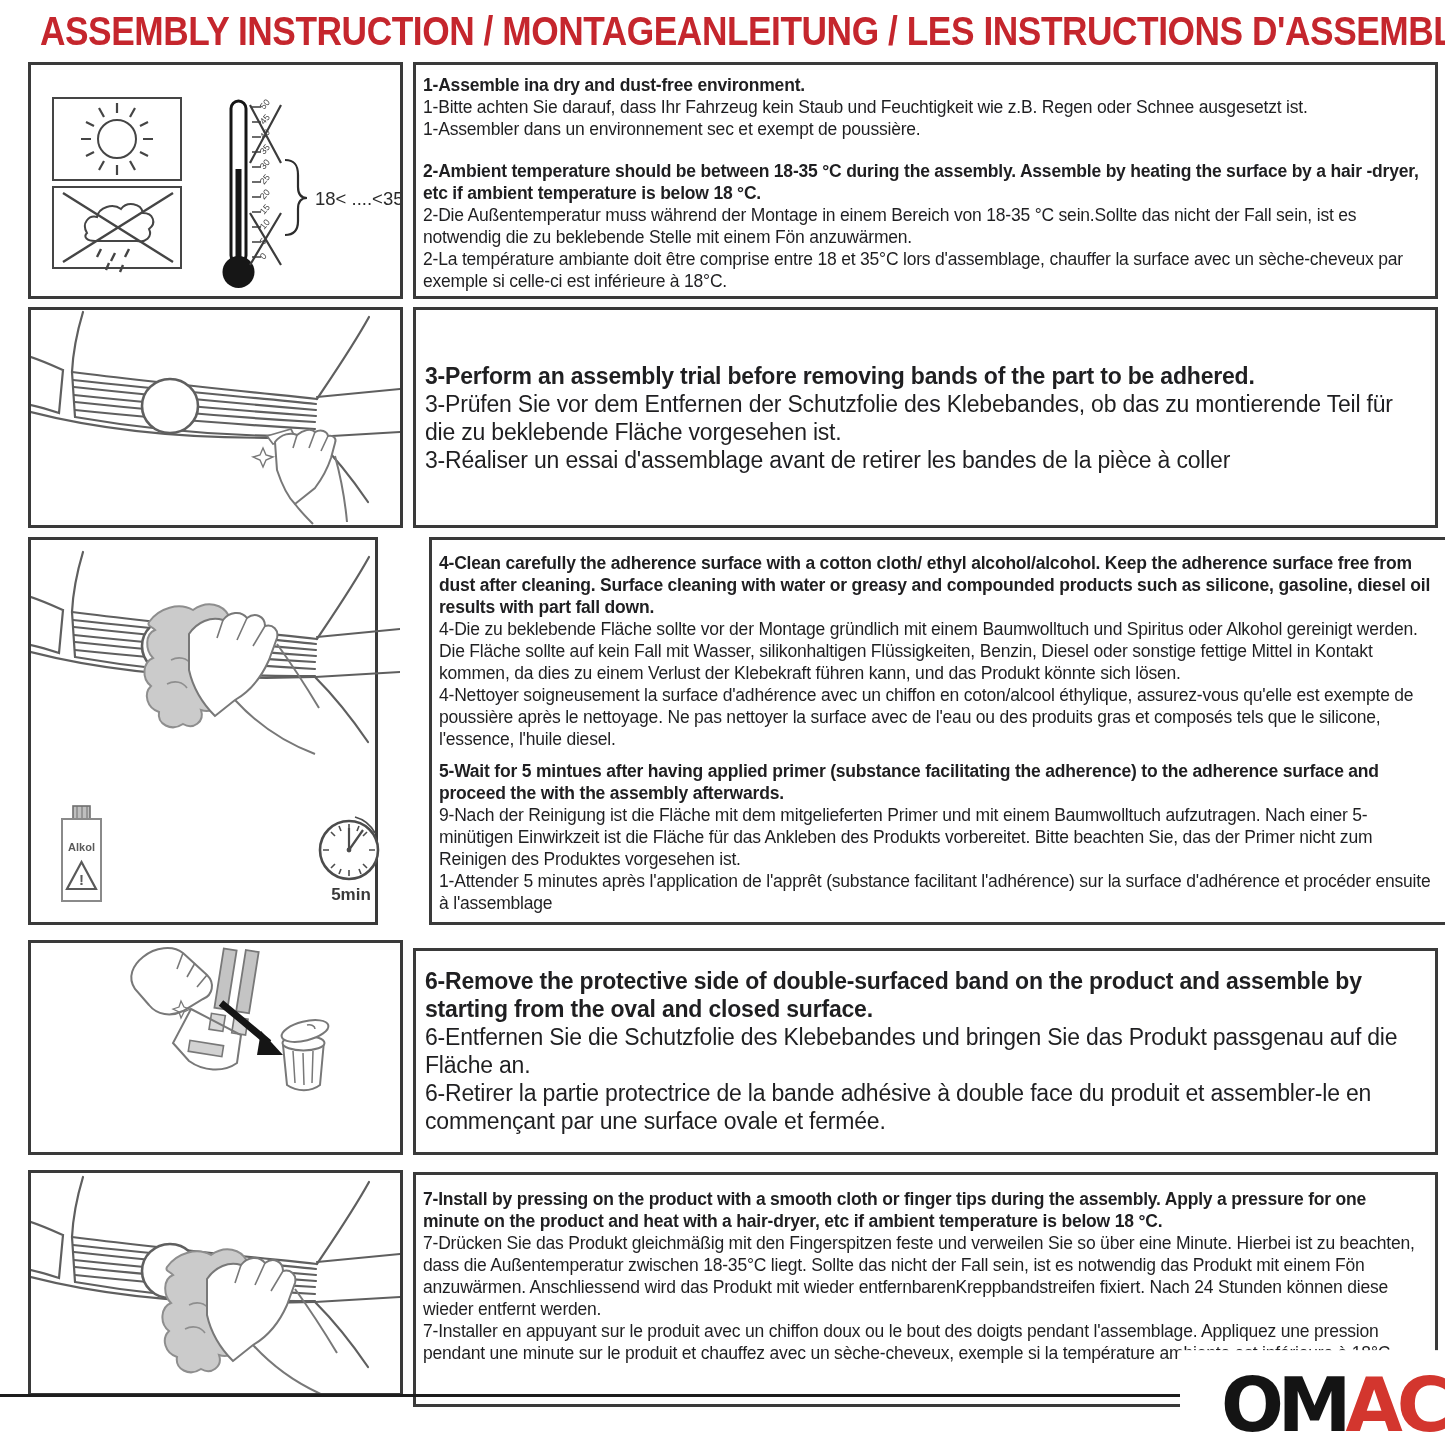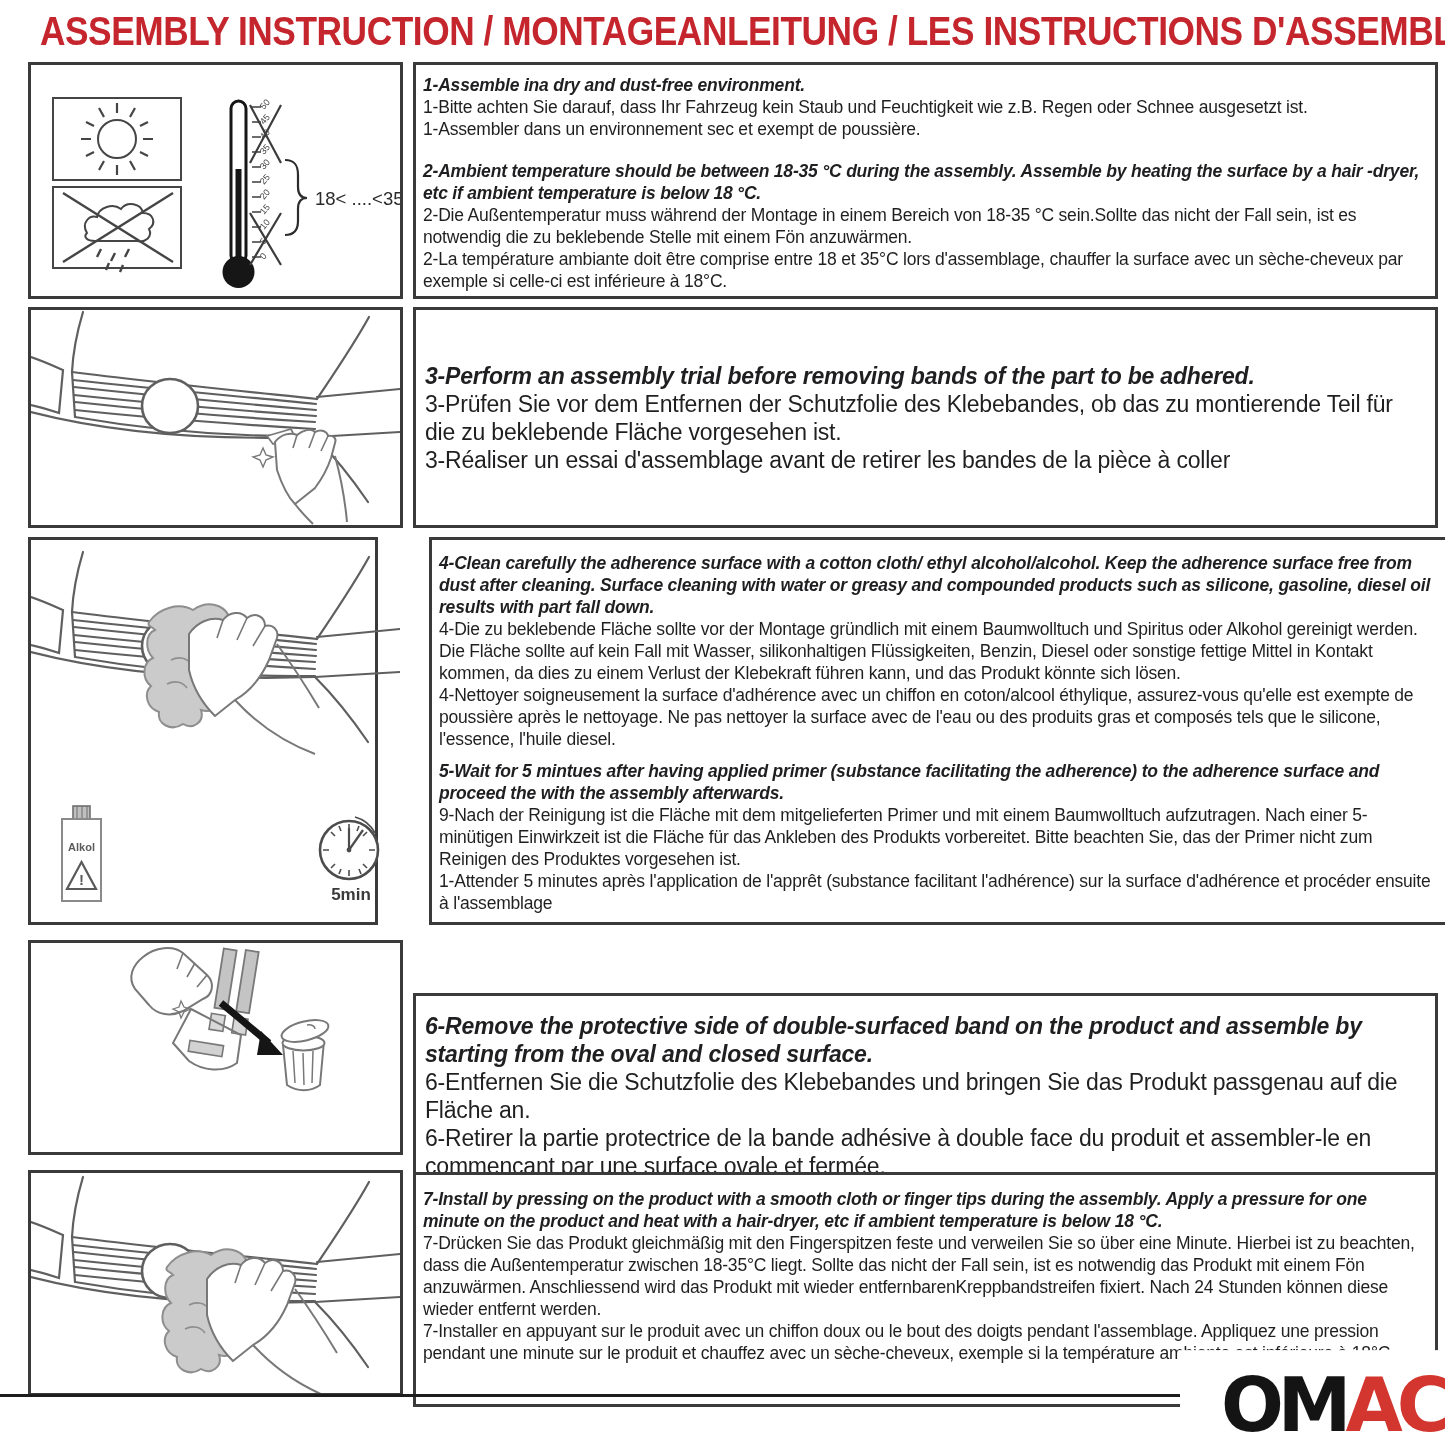--- a/index.html
+++ b/index.html
@@ -5,28 +5,28 @@
   html,body{margin:0;padding:0;background:#ffffff;}
   #page{position:relative;width:1445px;height:1445px;background:#fff;overflow:hidden;
         font-family:"Liberation Sans",sans-serif;color:#1f1f21;}
   .title{position:absolute;left:40px;top:8px;font-size:41px;font-weight:bold;color:#c5262d;
          white-space:nowrap;letter-spacing:-.5px;transform:scaleX(.86);transform-origin:left center;}
   .box{position:absolute;border:3px solid #3a3a3a;background:#fff;box-sizing:border-box;}
   .txt{overflow:hidden;}
   .txt p{margin:0;}
   .small p{font-size:17.5px;line-height:22px;letter-spacing:-.2px;}
   .large p{font-size:23px;line-height:28px;letter-spacing:-.2px;}
-  p.en{font-weight:bold;font-style:italic;}
+  p.en{font-weight:bold;}
   .sp{height:20px;}
   .sp-s{height:10px;}
   
   #tb1{padding:9px 10px 0 7px;}
   #tb2{padding:52px 14px 0 9px;}
   #tb3{padding:12px 10px 0 7px;}
-  #tb4{padding:16px 14px 0 9px;margin-top:45px;}
+  #tb4{padding:16px 14px 0 9px;}
   #tb5{padding:13px 10px 0 7px;}
   
   .footline{position:absolute;left:0;top:1394px;width:1185px;height:3px;background:#1d1d1d;}
   .logo{position:absolute;left:1180px;top:1352px;width:265px;height:93px;background:#fff;
         display:flex;align-items:flex-end;justify-content:flex-end;
         font-family:"DejaVu Sans",sans-serif;font-weight:bold;font-size:74px;line-height:80px;
         letter-spacing:-6px;transform:scaleY(1.02);transform-origin:bottom;}
   .logo .blk{color:#141414;}
   .logo .red{color:#d3362e;}
   svg text{font-family:"Liberation Sans",sans-serif;}

